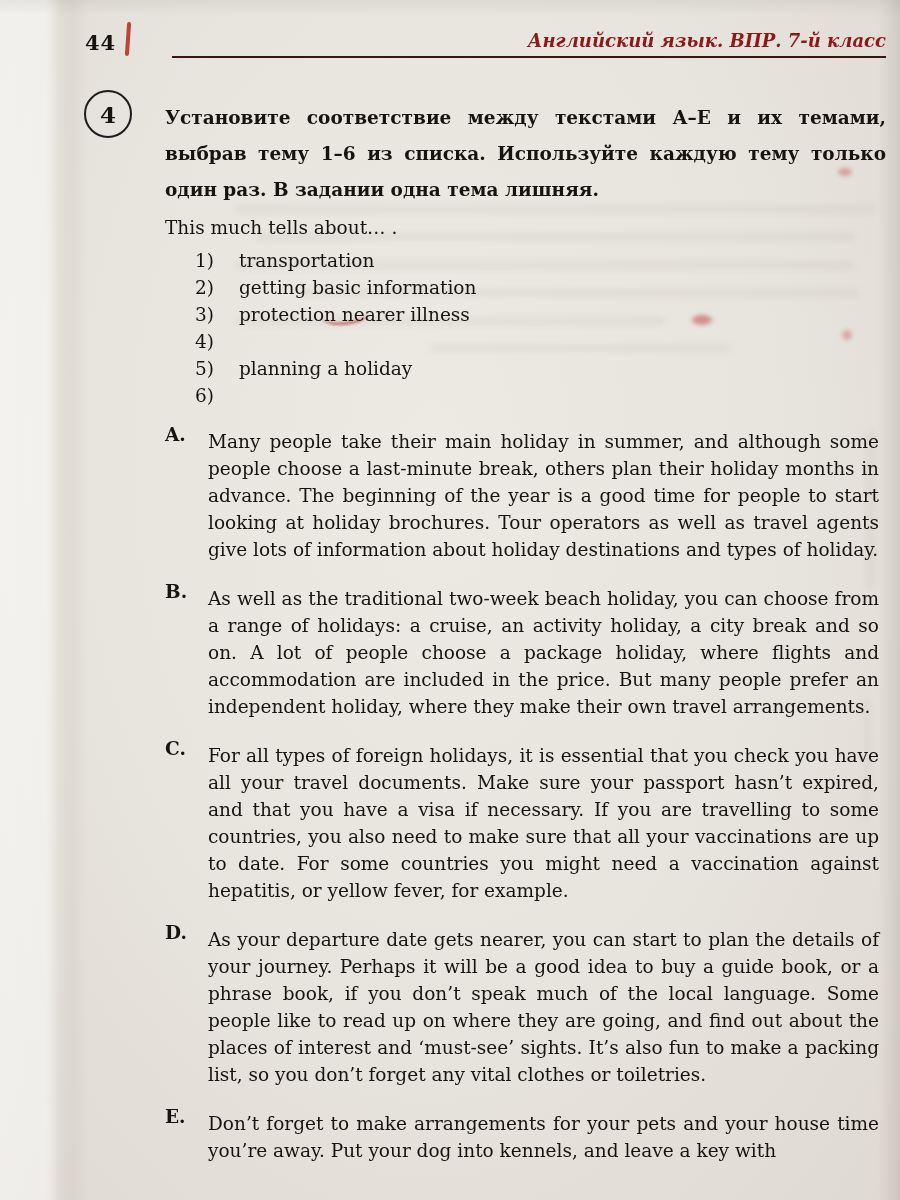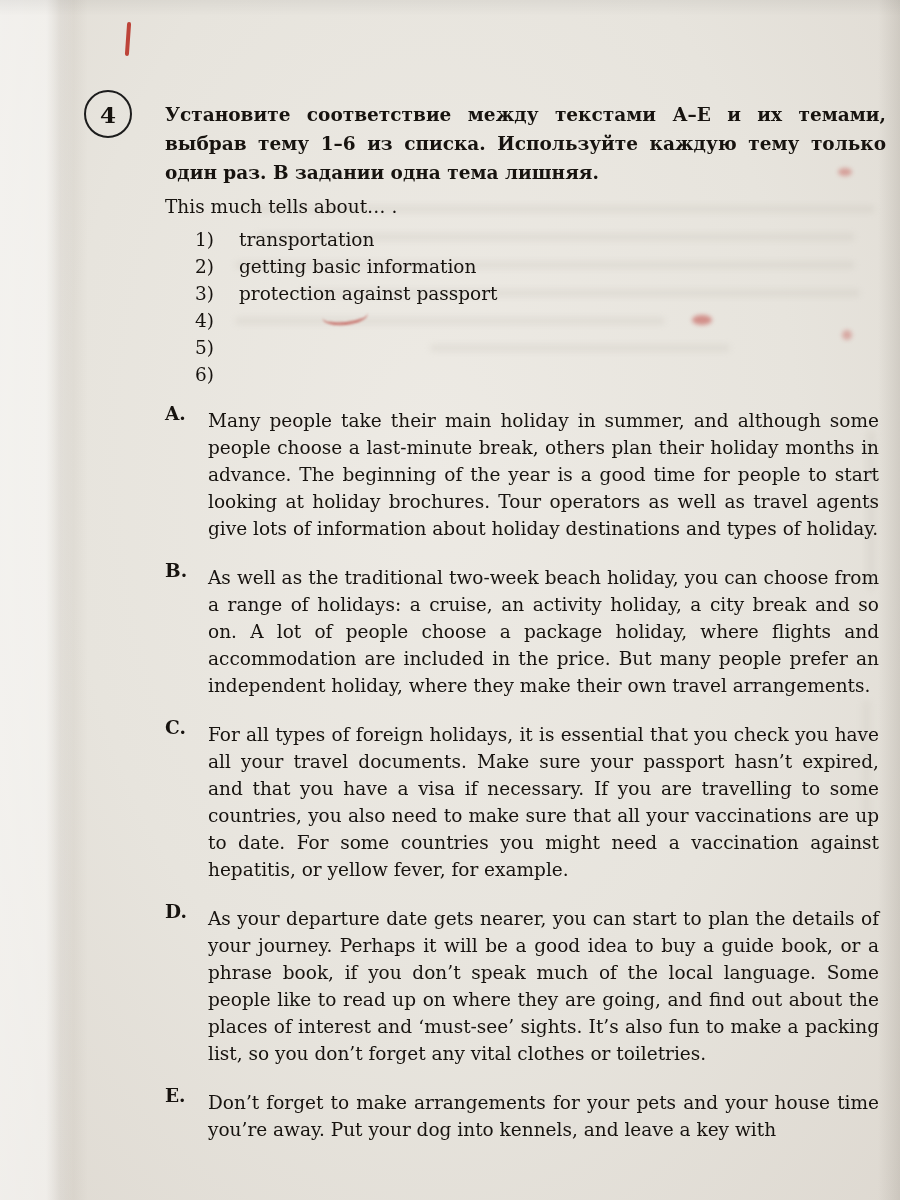--- a/index.html
+++ b/index.html
@@ -58,21 +58,21 @@
 
   
   .content {
     position: absolute; left: 165px; right: 14px; top: 100px;
     font-size: 18.5px; line-height: 27px;
   }
   .instruction {
     margin: 0 0 6px 0;
     font-weight: bold;
     text-align: justify;
-    line-height: 29px;
+    line-height: 36px;
   }
   .lead { margin: 0 0 6px 0; }
 
   .topics { margin: 0 0 12px 0; }
   .topic { display: flex; padding-left: 30px; }
   .t-num { width: 44px; flex: none; }
   .t-label { flex: 1; }
 
   .passage { display: flex; margin-bottom: 8px; }
   .p-letter { width: 36px; flex: none; font-weight: bold; }
@@ -120,20 +120,26 @@
   <div class="ghost g5"></div>
   <div class="ghost g6"></div>
   <div class="ghost g7"></div>
   <div class="ghost g8"></div>
 
   <div class="red-mark r1"></div>
   <div class="red-mark r2"></div>
   <div class="red-mark r3"></div>
   <div class="red-mark r4"></div>
 
+  <div class="header">
+    <span class="page-num">44</span>
+    <div class="header-rule">
+      <span class="header-title">Английский язык. ВПР. 7-й класс</span>
+    </div>
+  </div>
   <div class="red-tick"></div>
 
   <div class="task-circle">
     <span>4</span>
   </div>
 
   <div class="content">
 
     <p class="instruction">Установите соответствие между текстами А–Е и их темами, выбрав тему 1–6 из списка. Используйте каждую тему только один раз. В задании одна тема лишняя.</p>
 
@@ -143,27 +149,28 @@
       <div class="topic">
         <span class="t-num">1)</span>
         <span class="t-label">transportation</span>
       </div>
       <div class="topic">
         <span class="t-num">2)</span>
         <span class="t-label">getting basic information</span>
       </div>
       <div class="topic">
         <span class="t-num">3)</span>
-        <span class="t-label">protection against passport</span>
+        <span class="t-label">protection nearer illness</span>
       </div>
       <div class="topic">
         <span class="t-num">4)</span>
       </div>
       <div class="topic">
         <span class="t-num">5)</span>
+        <span class="t-label">planning a holiday</span>
       </div>
       <div class="topic">
         <span class="t-num">6)</span>
       </div>
     </div>
 
     <div class="passage">
       <span class="p-letter">A.</span>
       <p class="p-text">Many people take their main holiday in summer, and although some people choose a last-minute break, others plan their holiday months in advance. The beginning of the year is a good time for people to start looking at holiday brochures. Tour operators as well as travel agents give lots of information about holiday destinations and types of holiday.</p>
     </div>

